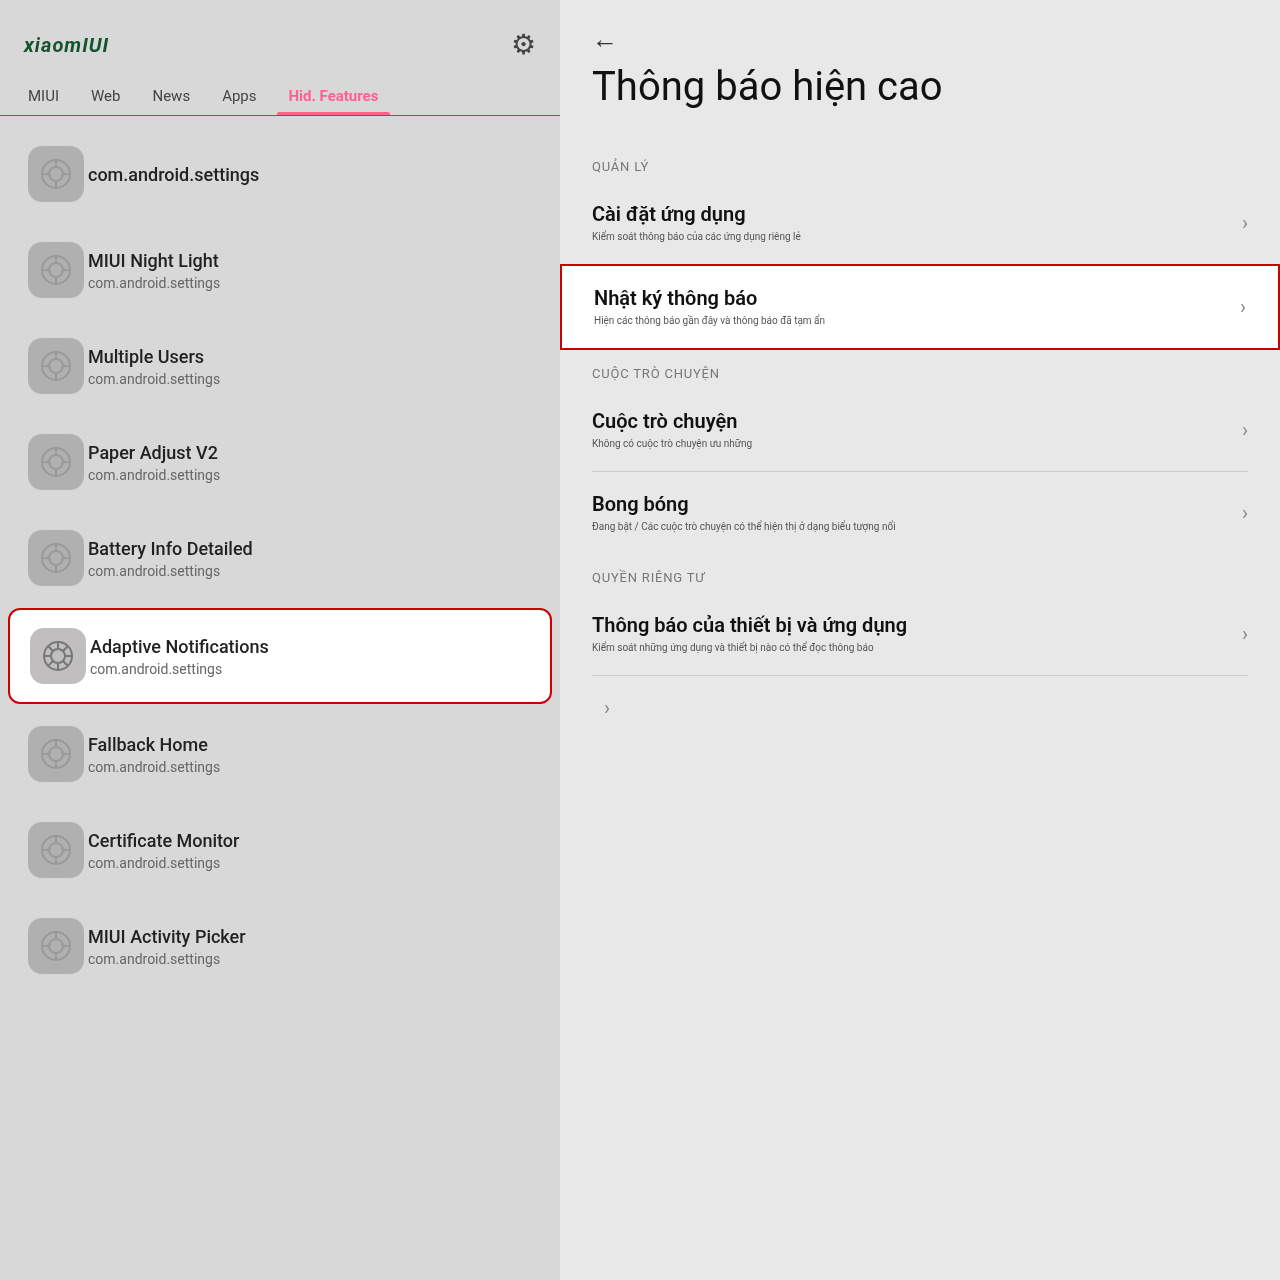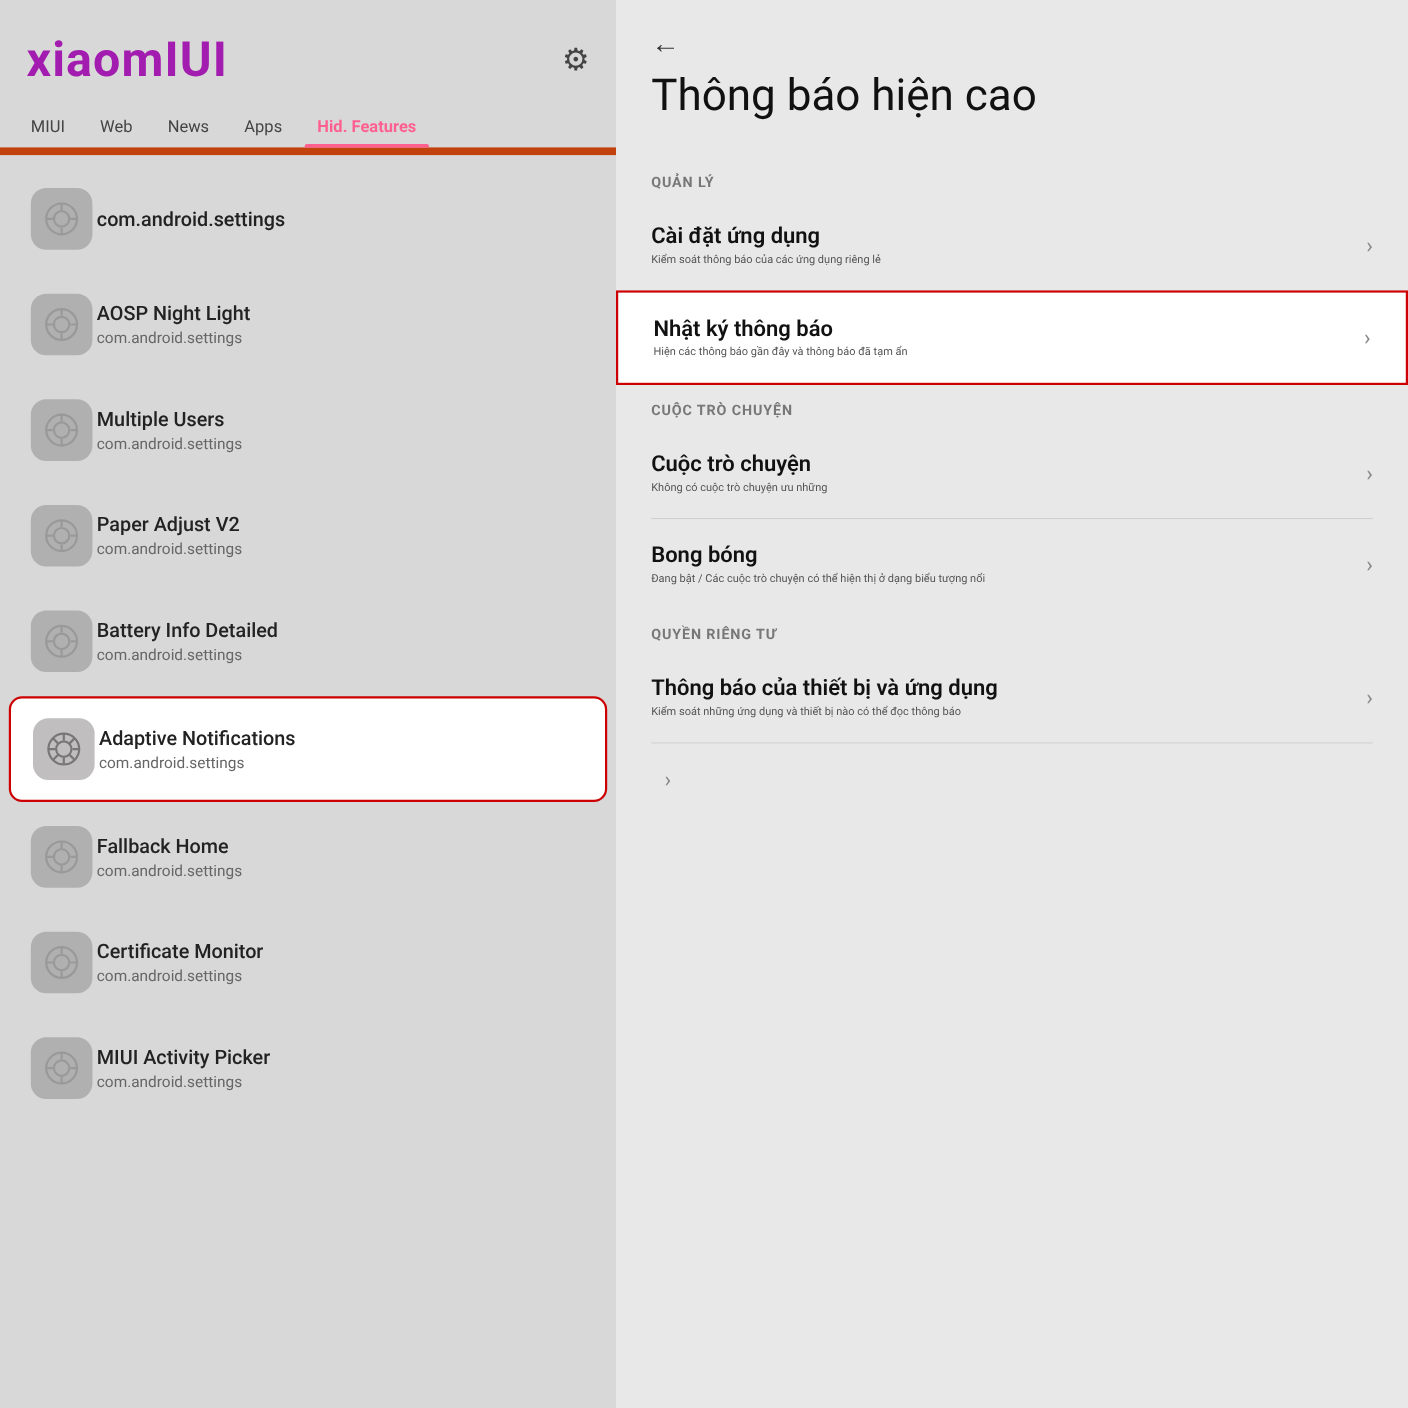--- a/index.html
+++ b/index.html
@@ -24,36 +24,37 @@
 
     .header {
       display: flex;
       align-items: center;
       justify-content: space-between;
       padding: 28px 24px 16px 24px;
       background: #d8d8d8;
     }
 
     .logo {
-      font-size: 44px;
+      font-size: 20px;
       font-weight: bold;
-      color: #a21caf;
+      color: #14532d;
       letter-spacing: 1px;
+      font-style: italic;
     }
 
     .gear-icon-header {
       font-size: 28px;
       color: #444;
     }
 
     .nav-tabs {
       display: flex;
       padding: 0 16px;
       gap: 8px;
-      border-bottom: 7px solid #c2410c;
+      border-bottom: 1px solid #c2410c;
       background: #d8d8d8;
     }
 
     .nav-tab {
       padding: 10px 12px;
       font-size: 15px;
       color: #444;
       cursor: pointer;
       position: relative;
     }
@@ -155,21 +156,21 @@
       font-weight: 400;
       color: #111;
       margin-top: 8px;
       margin-bottom: 24px;
       line-height: 1.2;
     }
 
     .section-label {
       font-size: 13px;
       color: #777;
-      font-weight: 700;
+      font-weight: 400;
       letter-spacing: 0.8px;
       padding: 16px 32px 8px 32px;
       text-transform: uppercase;
     }
 
     .menu-item {
       display: flex;
       align-items: center;
       justify-content: space-between;
       padding: 20px 32px;
@@ -252,21 +253,21 @@
         <svg viewBox="0 0 36 36" fill="none">
           <circle cx="18" cy="18" r="14" stroke="#999" stroke-width="2" fill="none"></circle>
           <circle cx="18" cy="18" r="7" stroke="#999" stroke-width="2" fill="none"></circle>
           <line x1="18" y1="4" x2="18" y2="10" stroke="#999" stroke-width="2"></line>
           <line x1="18" y1="26" x2="18" y2="32" stroke="#999" stroke-width="2"></line>
           <line x1="4" y1="18" x2="10" y2="18" stroke="#999" stroke-width="2"></line>
           <line x1="26" y1="18" x2="32" y2="18" stroke="#999" stroke-width="2"></line>
         </svg>
       </div>
       <div class="app-info">
-        <div class="app-name">AOSP Night Light</div>
+        <div class="app-name">MIUI Night Light</div>
         <div class="app-package">com.android.settings</div>
       </div>
     </div>
 
     <div class="app-item">
       <div class="app-icon">
         <svg viewBox="0 0 36 36" fill="none">
           <circle cx="18" cy="18" r="14" stroke="#999" stroke-width="2" fill="none"></circle>
           <circle cx="18" cy="18" r="7" stroke="#999" stroke-width="2" fill="none"></circle>
           <line x1="18" y1="4" x2="18" y2="10" stroke="#999" stroke-width="2"></line>

